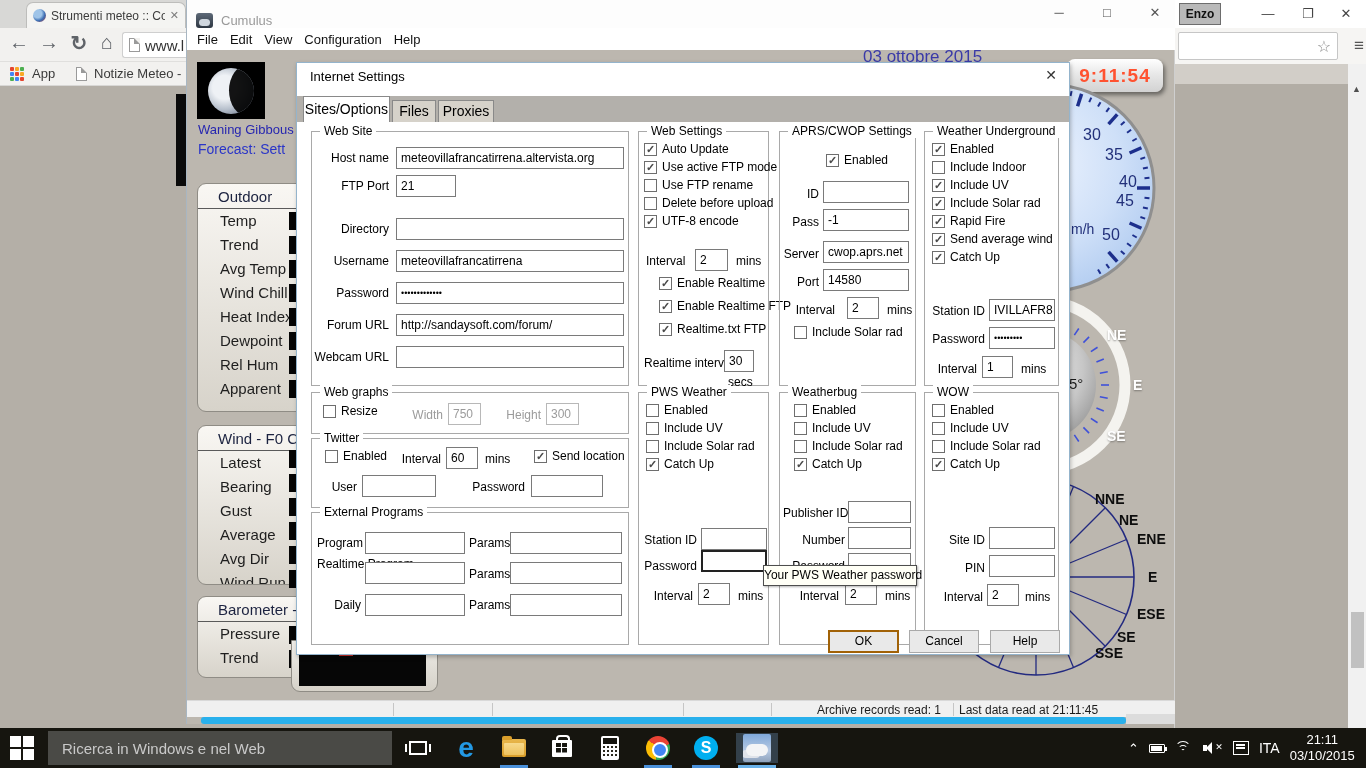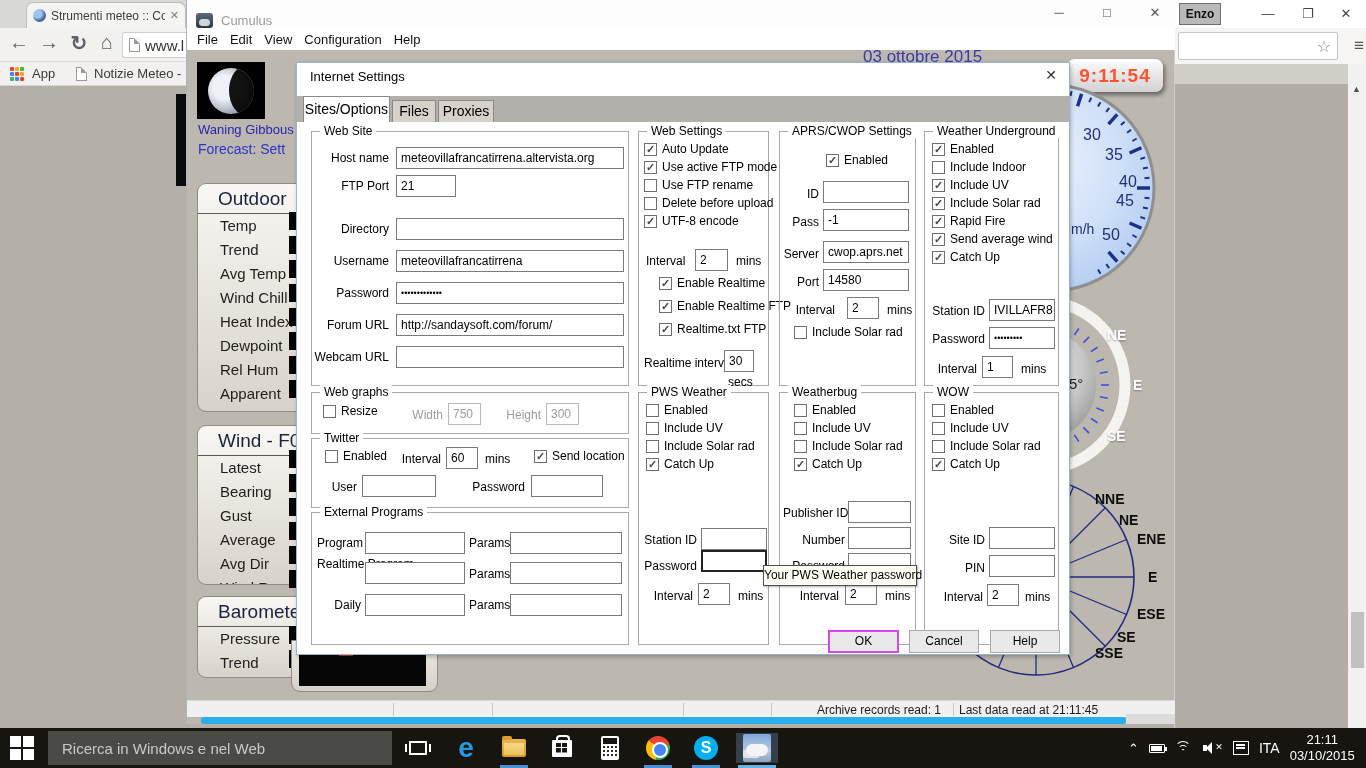--- a/index.html
+++ b/index.html
@@ -34,21 +34,21 @@
   .cum-menu span{font-size:13px;color:#111;}
   .moon-box{position:absolute;left:10px;top:62px;width:68px;height:57px;background:#000;display:flex;align-items:center;justify-content:center;}
   .moon-disc{width:46px;height:46px;border-radius:50%;background:radial-gradient(circle at 36% 42%,#eef1f5 0 30%,#b8c1cd 55%,#7f8899 78%,#444a57 100%);position:relative;overflow:hidden;}
   .moon-disc::after{content:"";position:absolute;left:46%;top:-6%;width:80%;height:112%;border-radius:50%;background:#000;opacity:.92;}
   .moon-label{position:absolute;left:11px;top:122px;font-size:13px;color:#2626b0;}
   .forecast-label{position:absolute;left:11px;top:141px;font-size:14px;color:#2a35c8;}
   .date-label{position:absolute;left:676px;top:47px;font-size:17px;color:#3a3aa8;}
   .clock-panel{position:absolute;left:880px;top:59px;width:96px;height:33px;background:linear-gradient(#ffffff,#e8e8e8 45%,#d2d2d2);border-radius:8px;box-shadow:2px 3px 4px rgba(0,0,0,.45);display:flex;align-items:center;justify-content:center;}
   .clock-text{font-size:19px;font-weight:bold;color:#ff5230;letter-spacing:1px;}
   .panel{position:absolute;background:linear-gradient(#f9f7f3,#d7d3ca);border:1px solid #8f8c85;border-radius:9px;overflow:hidden;}
-  .panel-title{font-size:19px;color:#1c2340;padding:4px 0 3px 20px;border-bottom:1px solid #5a5a5a;white-space:nowrap;}
+  .panel-title{font-size:15px;color:#1c2340;padding:4px 0 3px 20px;border-bottom:1px solid #5a5a5a;white-space:nowrap;}
   .panel-item{font-size:15px;color:#1e1e1e;padding-left:22px;height:24px;line-height:24px;white-space:nowrap;}
   .sliver{position:absolute;width:8px;height:18px;background:#050505;}
   .baro-peek{position:absolute;left:104px;top:640px;width:147px;height:52px;background:linear-gradient(#efede8,#d5d1c8);border:1px solid #8f8c85;border-radius:0 0 9px 9px;}
   .baro-black{position:absolute;left:112px;top:650px;width:127px;height:36px;background:#060606;}
   .baro-red{position:absolute;left:152px;top:653px;width:14px;height:3px;background:#d23028;}
   .gauge-num{position:absolute;font-size:16px;color:#22307a;}
   .gauge-unit{position:absolute;font-size:14px;color:#22307a;}
   .compass-lbl{position:absolute;font-size:14px;font-weight:bold;color:#fff;text-shadow:0 1px 2px rgba(0,0,0,.35);}
   .compass-deg{position:absolute;font-size:15px;color:#1b1b1b;}
   .rose-lbl{position:absolute;font-size:14px;font-weight:bold;color:#0d0d0d;}
@@ -72,21 +72,21 @@
   .dlg-label.left{text-align:left;}
   .dlg-label.gray{color:#9b9b9b;}
   .fld{position:absolute;background:#fff;border:1px solid #7a7a7a;font-size:12px;color:#000;padding:3px 4px;height:22px;overflow:hidden;white-space:nowrap;}
   .fld.disabled{color:#9b9b9b;border-color:#b8b8b8;}
   .fld.hover{border:2px solid #222;padding:2px 3px;}
   .cb-col{position:absolute;display:flex;flex-direction:column;}
   .cb-row{display:flex;align-items:center;gap:5px;}
   .cb{width:13px;height:13px;border:1px solid #6e6e6e;background:#fff;font-size:11px;line-height:11px;text-align:center;color:#4a4a4a;font-weight:bold;flex:none;}
   .cb-lab{font-size:12px;color:#000;white-space:nowrap;}
   .btn{position:absolute;height:23px;background:#e9e9e9;border:1px solid #a9a9a9;font-size:12px;color:#000;text-align:center;line-height:21px;}
-  .btn.focus{border:2px solid #d946ef;line-height:19px;}
+  .btn.focus{border:2px solid #a16207;line-height:19px;}
   #tooltip{position:absolute;left:763px;top:565px;width:154px;height:21px;background:#fffff6;border:1px solid #4d4d4d;font-size:12px;color:#000;text-align:center;line-height:19px;z-index:30;box-shadow:1px 1px 2px rgba(0,0,0,.3);white-space:nowrap;}
   
   #enzo{position:absolute;left:1174px;top:0;width:192px;height:728px;background:#b2ada5;border-left:1px solid #cfcfcf;z-index:5;}
   .enzo-title{position:absolute;left:0;top:0;width:192px;height:28px;background:#fff;}
   .enzo-chip{position:absolute;left:4px;top:3px;width:42px;height:22px;background:#b9b9b9;border:1px solid #6d6d6d;font-size:12px;font-weight:bold;color:#111;text-align:center;line-height:20px;}
   .enzo-btn{position:absolute;top:2px;font-size:13px;color:#444;width:30px;text-align:center;line-height:24px;}
   .enzo-toolbar{position:absolute;left:0;top:28px;width:192px;height:36px;background:#f6f5f3;}
   .enzo-url{position:absolute;left:3px;top:4px;width:160px;height:28px;background:#fff;border:1px solid #c6c6c6;border-radius:2px;}
   .enzo-star{position:absolute;right:6px;top:4px;font-size:16px;color:#8a8a8a;}
   .enzo-menu{position:absolute;right:3px;top:8px;font-size:17px;font-weight:bold;color:#555;}

